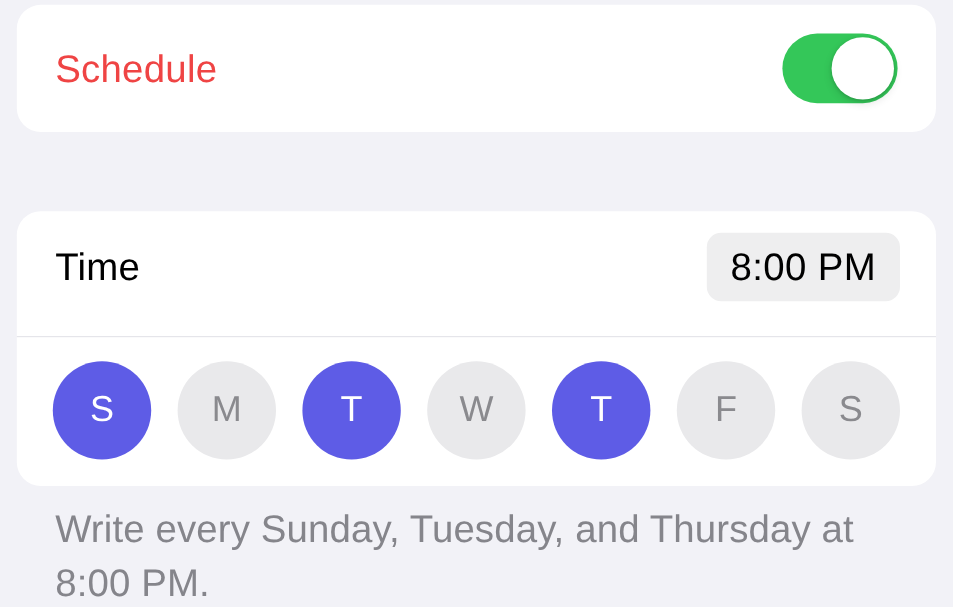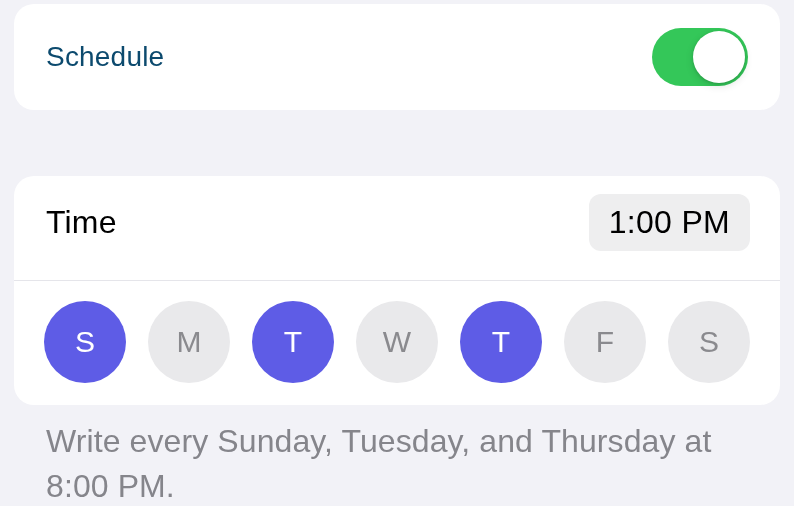--- a/index.html
+++ b/index.html
@@ -19,23 +19,23 @@
       border-radius: 20px;
     }
     .schedule-card {
       display: flex;
       align-items: center;
       justify-content: space-between;
       padding: 24px 32px;
       margin-bottom: 66px;
     }
     .schedule-label {
-      font-size: 28px;
+      font-size: 32px;
       font-weight: 400;
-      color: #0c4a6e;
+      color: #ef4444;
       letter-spacing: 0.2px;
     }
     .toggle {
       width: 96px;
       height: 58px;
       background: #34c759;
       border-radius: 34px;
       position: relative;
       cursor: pointer;
     }
@@ -116,21 +116,21 @@
 <div class="card schedule-card">
   <span class="schedule-label">Schedule</span>
   <div class="toggle">
     <div class="toggle-knob"></div>
   </div>
 </div>
 
 <div class="card time-card">
   <div class="time-row">
     <span class="time-label">Time</span>
-    <div class="time-value">1:00 PM</div>
+    <div class="time-value">8:00 PM</div>
   </div>
   <div class="days-row">
     <div class="day day-on">S</div>
     <div class="day day-off">M</div>
     <div class="day day-on">T</div>
     <div class="day day-off">W</div>
     <div class="day day-on">T</div>
     <div class="day day-off">F</div>
     <div class="day day-off">S</div>
   </div>

